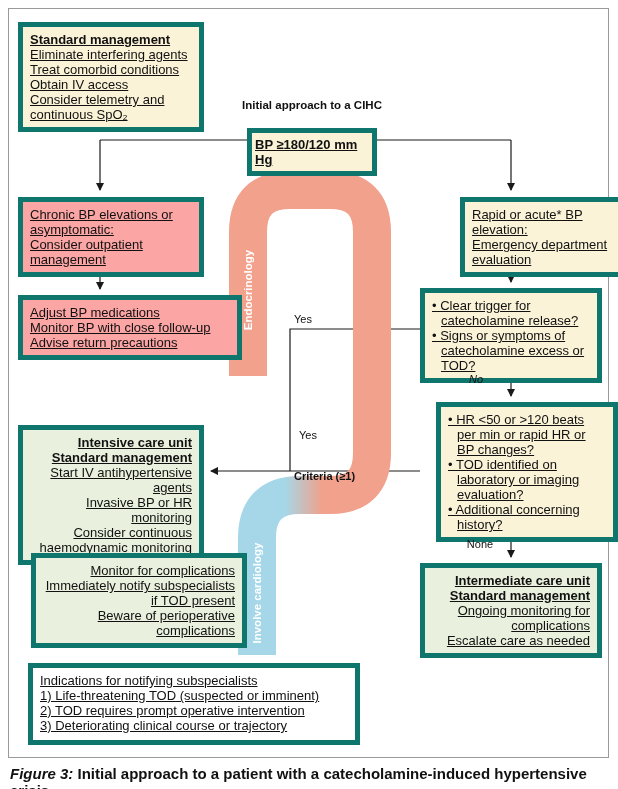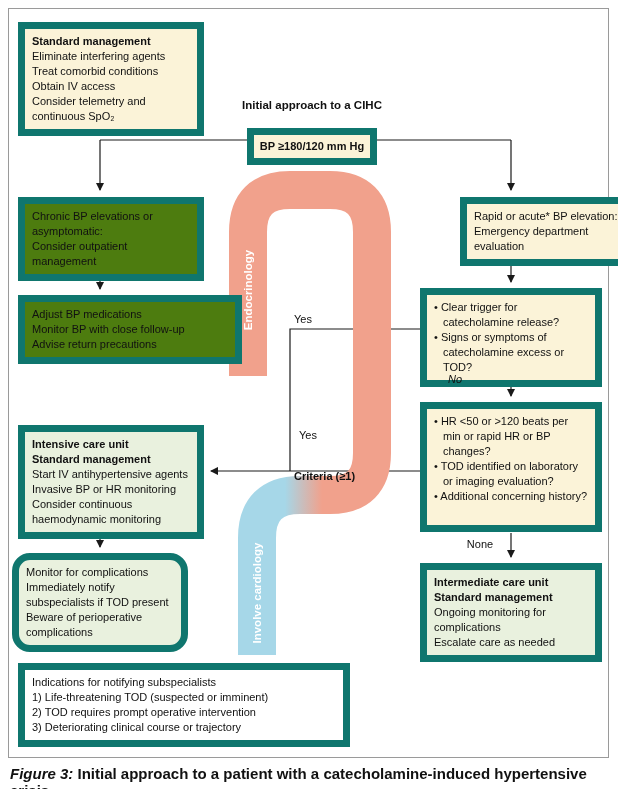--- a/index.html
+++ b/index.html
@@ -2,31 +2,31 @@
 <html><head>
 <meta charset="utf-8">
 <style>
   * { margin:0; padding:0; box-sizing:border-box; }
   html,body { background:#ffffff; }
   body { width:618px; height:789px; position:relative; font-family:"Liberation Sans", sans-serif; color:#111; }
   .page  { position:relative; width:618px; height:789px; background:#fff; overflow:hidden; }
   .frame { position:absolute; left:8px; top:8px; width:601px; height:750px; border:1px solid #9a9a9a; }
   .layer { position:absolute; left:0; top:0; pointer-events:none; }
 
-  .box { position:absolute; border:7px solid #0f766e; padding:5px 7px; font-size:11px; line-height:15px; }
+  .box { position:absolute; border:5px solid #0f766e; padding:5px 7px; font-size:13px; line-height:15px;text-decoration:underline; }
   .cream { background:#FBF3D8; }
-  .blue  { background:#4d7c0f; }
-  .green { background:#E9F1DE; }
-  .white { background:#ffffff; }
+  .blue  { background:#fca5a5; }
+  .green { background:#E9F1DE;text-align:right; }
+  .white { background:#ffffff;margin-left:10px; }
   .box-title { font-weight:bold; }
   .box-lines { white-space:pre-line; }
   .bullet { padding-left:9px; text-indent:-9px; }
 
   .hdr-title { position:absolute; left:212px; top:99px; width:200px; text-align:center; font-weight:bold; font-size:11.5px; }
-  .bp { left:247px; top:128px; width:130px; text-align:center; font-weight:bold; padding:4px 3px; }
+  .bp { left:247px; top:128px; width:130px; text-align:left; font-weight:bold; padding:4px 3px; }
 
   .flow-label { position:absolute; font-size:11px; background:transparent; }
   .ribbon-label { position:absolute; width:140px; height:20px; line-height:20px; text-align:center;
                   font-weight:bold; font-size:11.5px; color:#fff; transform:rotate(-90deg); }
 
   .caption { position:absolute; left:10px; top:765px; font-size:15px; font-weight:bold; }
   .caption .fig { font-style:italic; }
 
   .ln { stroke:#1a1a1a; stroke-width:1.2; fill:none; }
 </style>
@@ -93,21 +93,21 @@
   </div>
 
   <div class="box green" style="left:18px; top:425px; width:186px; min-height:106px;">
     <div class="box-title">Intensive care unit</div>
     <div class="box-title">Standard management</div>
     <div class="box-lines">Start IV antihypertensive agents
 Invasive BP or HR monitoring
 Consider continuous haemodynamic monitoring</div>
   </div>
 
-  <div class="box green" style="left:12px; top:553px; width:176px; min-height:90px;border-radius:18px;">
+  <div class="box green" style="left:31px; top:553px; width:216px; min-height:90px;">
     <div class="box-lines">Monitor for complications
 Immediately notify subspecialists if TOD present
 Beware of perioperative complications</div>
   </div>
 
   <div class="box white" style="left:18px; top:663px; width:332px; min-height:82px;">
     <div>Indications for notifying subspecialists</div>
     <div class="box-lines">1) Life-threatening TOD (suspected or imminent)
 2) TOD requires prompt operative intervention
 3) Deteriorating clinical course or trajectory</div>
@@ -118,39 +118,39 @@
 Emergency department evaluation</div>
   </div>
 
   <div class="box cream" style="left:420px; top:288px; width:182px; min-height:80px;">
     <div>
         <div class="bullet">• Clear trigger for catecholamine release?</div>
         <div class="bullet">• Signs or symptoms of catecholamine excess or TOD?</div>
       </div>
   </div>
 
-  <div class="box cream" style="left:420px; top:402px; width:182px; min-height:130px;">
+  <div class="box cream" style="left:436px; top:402px; width:182px; min-height:130px;">
     <div>
         <div class="bullet">• HR &lt;50 or &gt;120 beats per min or rapid HR or BP changes?</div>
         <div class="bullet">• TOD identified on laboratory or imaging evaluation?</div>
         <div class="bullet">• Additional concerning history?</div>
       </div>
   </div>
 
   <div class="box green" style="left:420px; top:563px; width:182px; min-height:90px;">
     <div class="box-title">Intermediate care unit</div>
     <div class="box-title">Standard management</div>
     <div class="box-lines">Ongoing monitoring for complications
 Escalate care as needed</div>
   </div>
 
   <div class="flow-label" style="left:294px; top:313px;">Yes</div>
   <div class="flow-label" style="left:299px; top:429px;">Yes</div>
   <div class="flow-label" style="left:294px; top:470px;font-weight:bold;">Criteria (≥1)</div>
-  <div class="flow-label" style="left:448px; top:373px; width:36px; text-align:left;font-style:italic;">No</div>
+  <div class="flow-label" style="left:458px; top:373px; width:36px; text-align:center;font-style:italic;">No</div>
   <div class="flow-label" style="left:455px; top:538px; width:50px; text-align:center;">None</div>
 
   <div class="caption">
     <span class="fig">Figure 3:</span>
     <span>Initial approach to a patient with a catecholamine-induced hypertensive crisis</span>
   </div>
 
 </div>
 
 </body></html>

